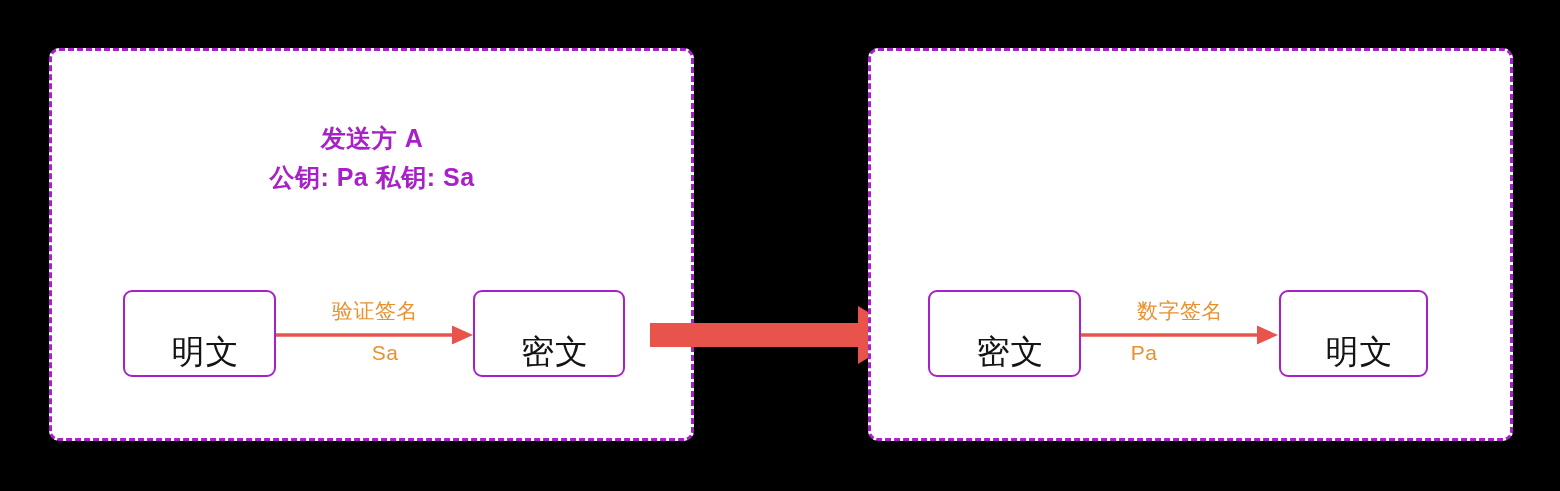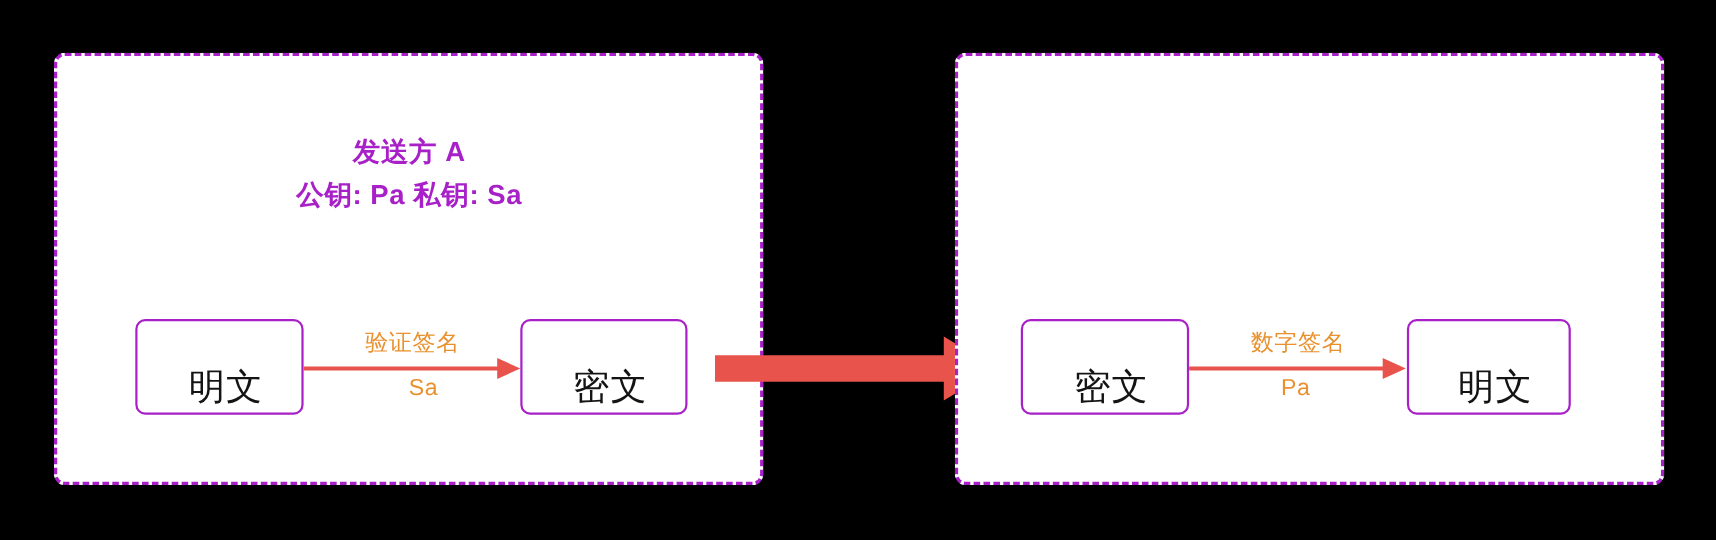--- a/index.html
+++ b/index.html
@@ -79,21 +79,21 @@
     position: absolute;
     color: #e8912e;
     font-size: 21px;
     text-align: center;
     white-space: nowrap;
     letter-spacing: 0.5px;
   }
   #label-sign-top   { left: 276px; top: 297px; width: 198px; }
   #label-sign-bot   { left: 276px; top: 341px; width: 218px; }
   #label-verify-top { left: 1081px; top: 297px; width: 198px; }
-  #label-verify-bot { left: 1060px; top: 341px; width: 172px; padding-left: 32px; }
+  #label-verify-bot { left: 1026px; top: 341px; width: 172px; padding-left: 32px; }
 
   
   #transfer-arrow {
     position: absolute;
     left: 650px;
     top: 306px;
     width: 256px;
     height: 58px;
     overflow: visible;
   }

